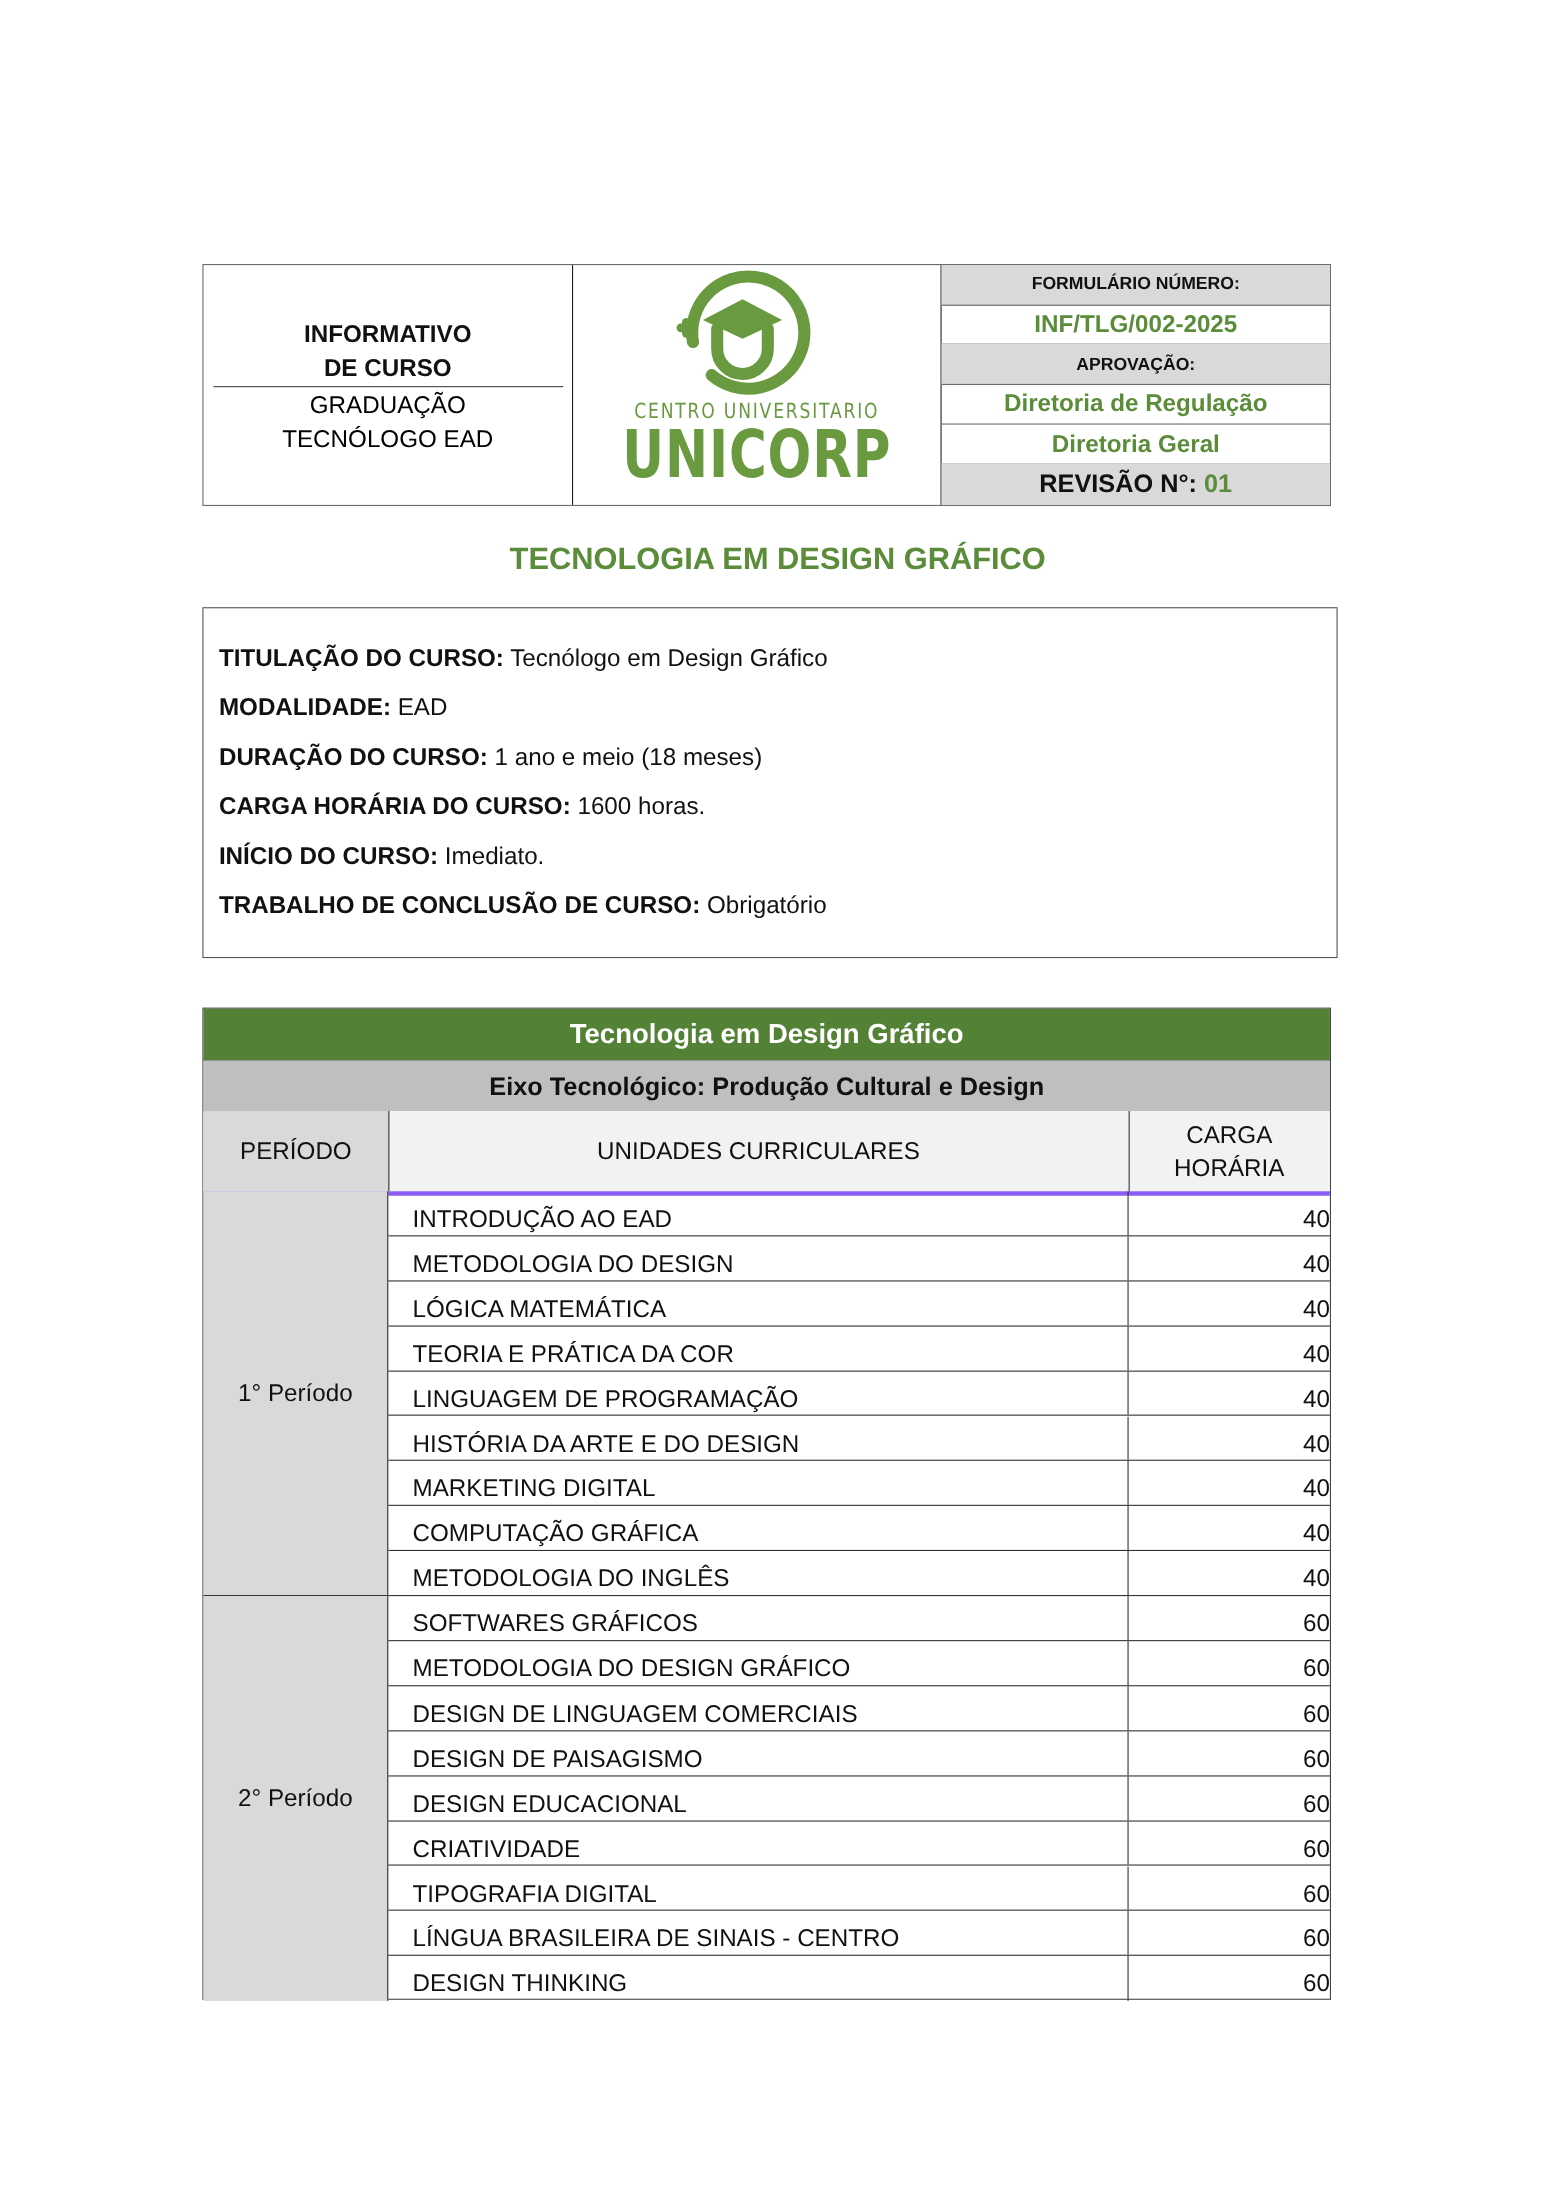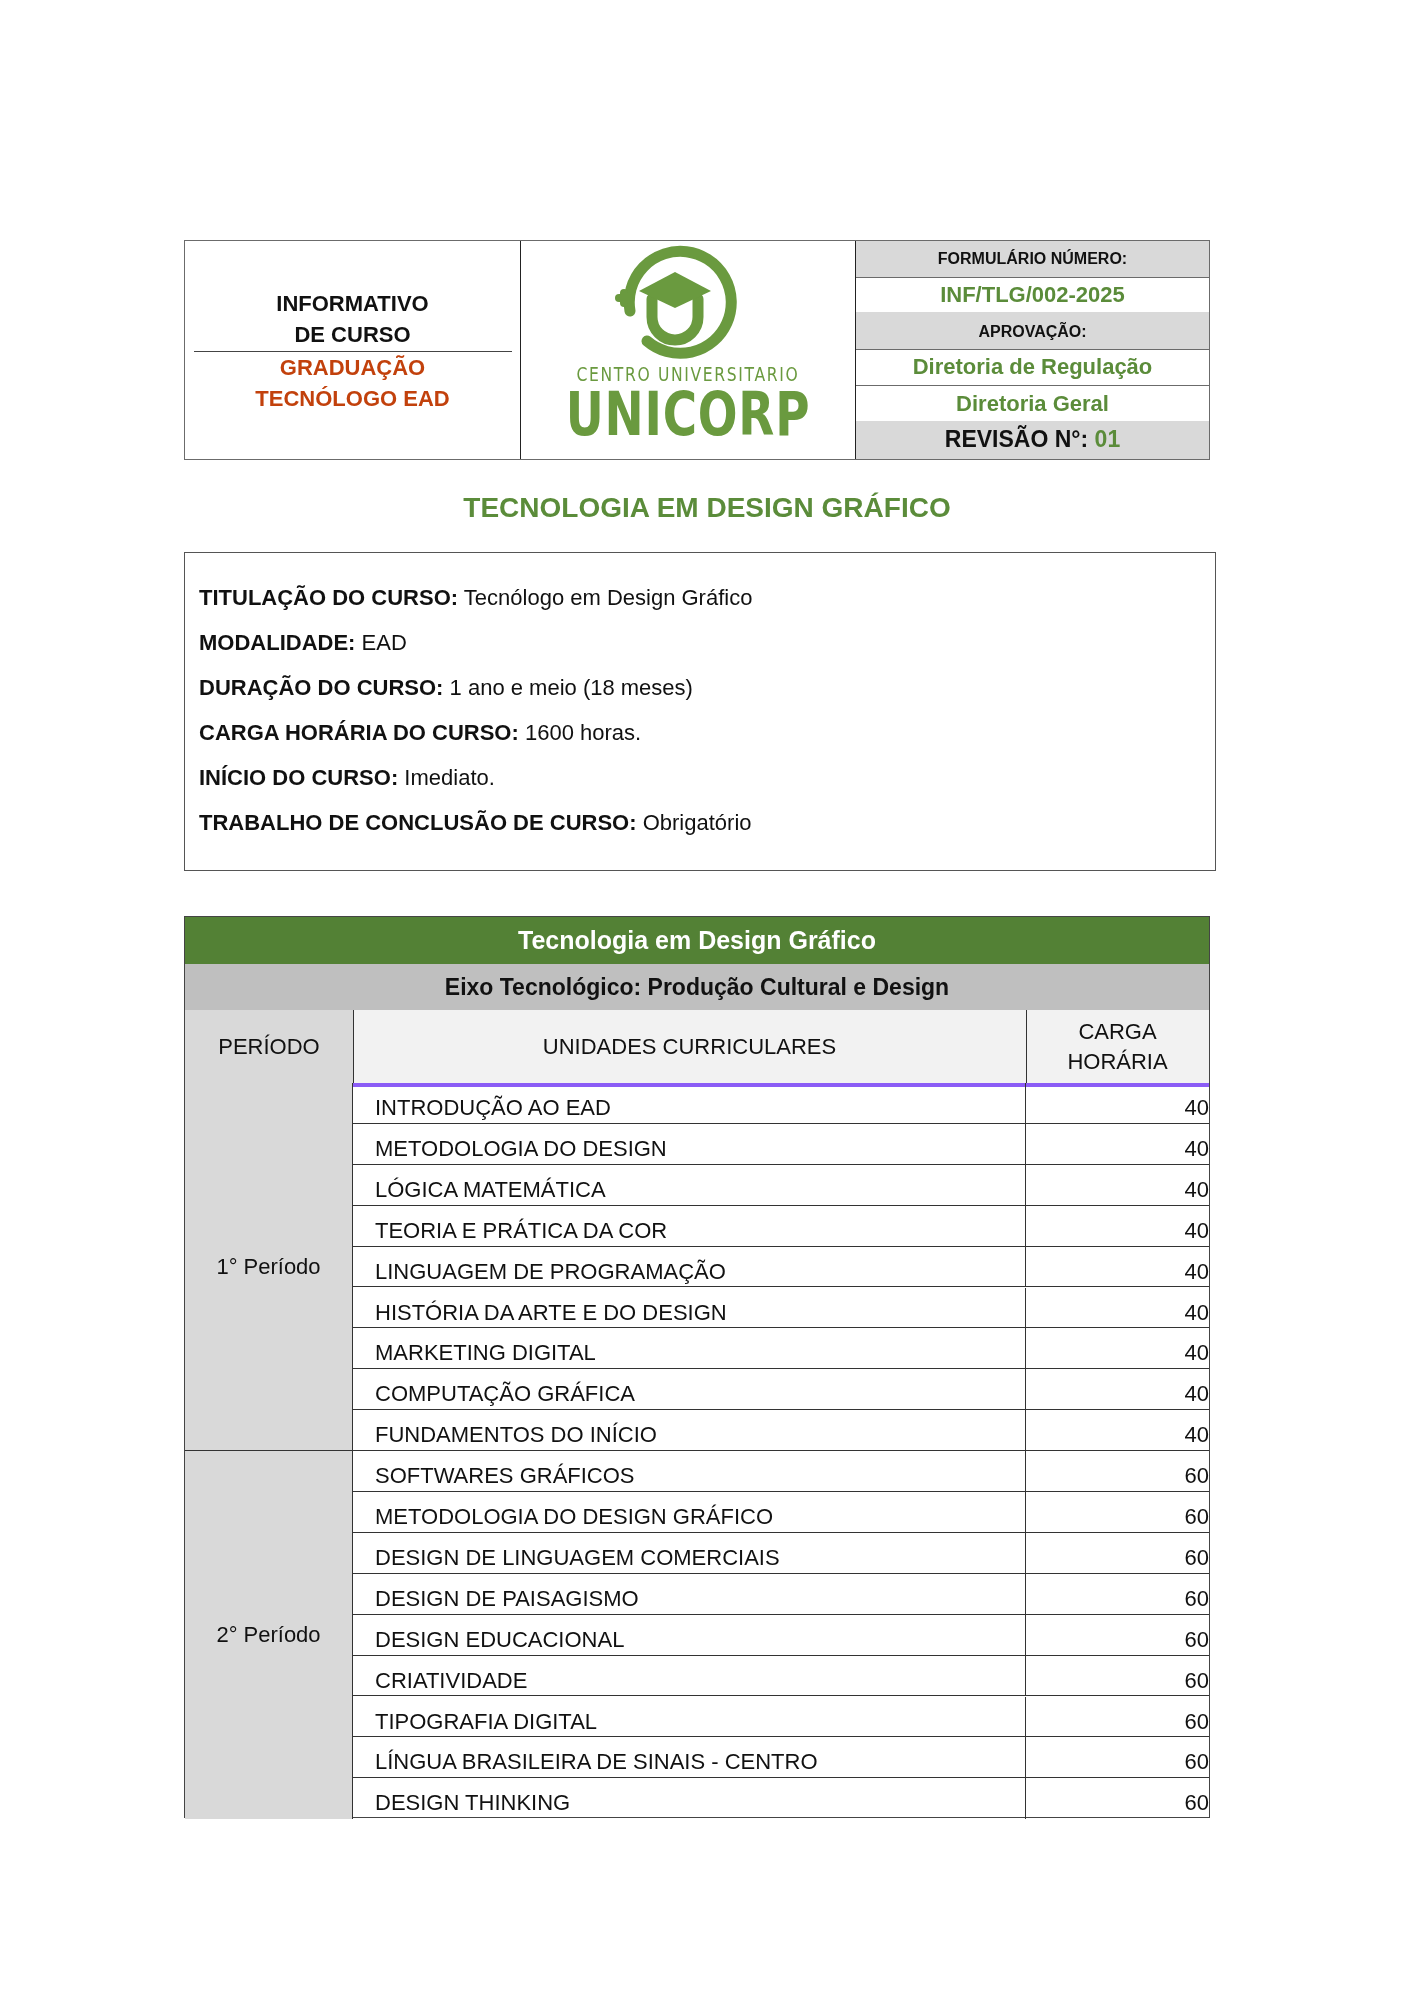--- a/index.html
+++ b/index.html
@@ -5,21 +5,21 @@
   html, body { margin:0; padding:0; background:#ffffff; }
   body { width:1414px; height:2000px; position:relative; font-family:"Liberation Sans", sans-serif; color:#111; }
   .abs { position:absolute; box-sizing:border-box; }
   .green { color:#5b8c3a; }
 
   
   #hdr { left:184px; top:240px; width:1026px; height:220px; border:1.5px solid #6b6b6b; }
   #hdr-left { left:0; top:0; width:336px; height:100%; border-right:1.5px solid #222; text-align:center; }
   #hdr-left .t1 { position:absolute; left:0; right:0; top:47px; font-weight:bold; font-size:22px; line-height:31px; }
   #hdr-left .rule { position:absolute; left:9px; width:318px; top:110px; border-top:1.2px solid #444; }
-  #hdr-left .t2 { position:absolute; left:0; right:0; top:111px; font-weight:bold; font-size:22px; line-height:31px; color:#c2410c; }
+  #hdr-left .t2 { position:absolute; left:0; right:0; top:111px; font-weight:normal; font-size:22px; line-height:31px; color:#000000; }
   #hdr-logo { left:336px; top:0; width:335px; height:100%; border-right:1.5px solid #222; }
   #hdr-right { left:671px; top:0; right:0; height:100%; }
   .hr-row { position:absolute; left:0; right:0; border-bottom:1.5px solid #6b6b6b; text-align:center; font-weight:bold; }
   .hr-row.grey { background:#d9d9d9; }
   .hr-row:last-child { border-bottom:none; }
 
   
   #doc-title { left:0; width:1414px; top:492px; text-align:center; font-size:28px; font-weight:bold; color:#5b8c3a; }
 
   
@@ -143,21 +143,21 @@
       </div>
       <div class="row" style="top: 245.4px; height: 40.9px;">
         <div class="unit">MARKETING DIGITAL</div>
         <div class="hours">40</div>
       </div>
       <div class="row" style="top: 286.3px; height: 40.9px;">
         <div class="unit">COMPUTAÇÃO GRÁFICA</div>
         <div class="hours">40</div>
       </div>
       <div class="row" style="top: 327.2px; height: 40.9px;">
-        <div class="unit">FUNDAMENTOS DO INÍCIO</div>
+        <div class="unit">METODOLOGIA DO INGLÊS</div>
         <div class="hours">40</div>
       </div>
       <div class="period p2" style="top: 368.1px; height: 368.1px; bottom: auto; text-align: right;">2° Período</div>
       <div class="row" style="top: 368.1px; height: 40.9px;">
         <div class="unit">SOFTWARES GRÁFICOS</div>
         <div class="hours">60</div>
       </div>
       <div class="row" style="top: 409px; height: 40.9px;">
         <div class="unit">METODOLOGIA DO DESIGN GRÁFICO</div>
         <div class="hours">60</div>

